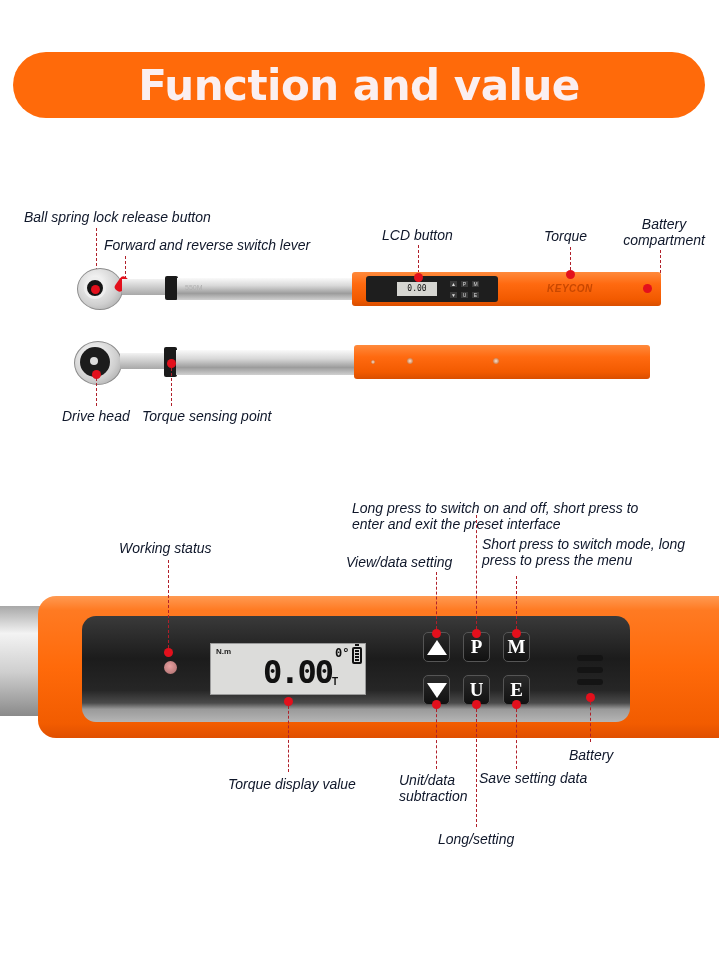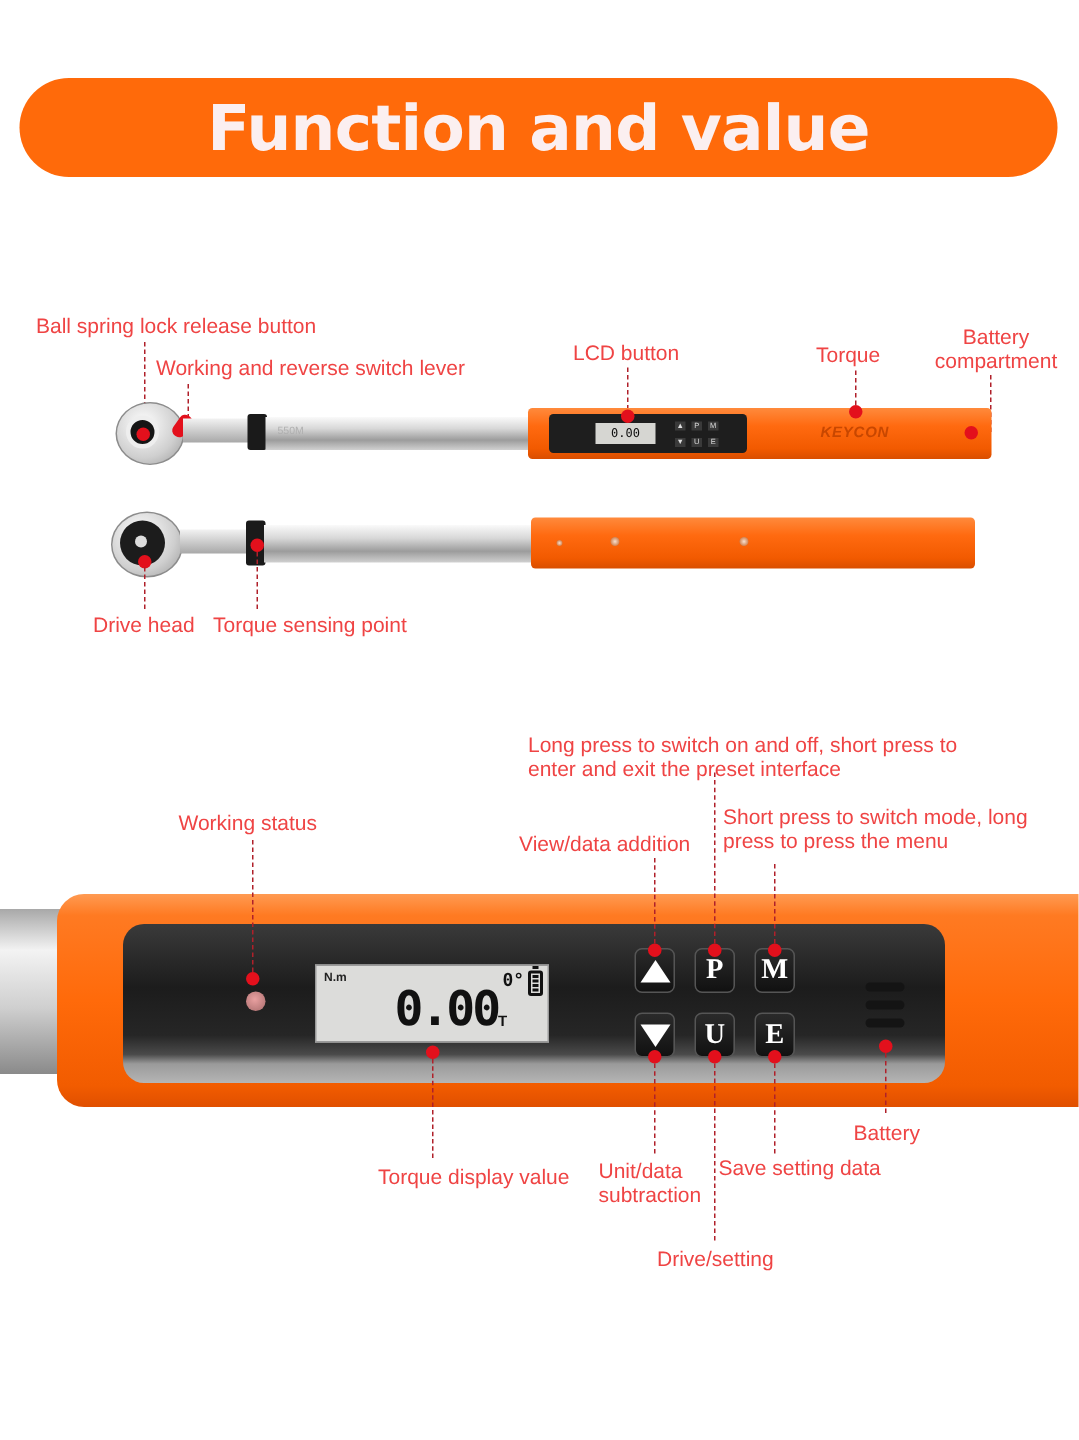--- a/index.html
+++ b/index.html
@@ -8,21 +8,21 @@
   .abs { position: absolute; }
 
   
   .banner {
     position: absolute; left: 13px; top: 52px; width: 692px; height: 66px;
     background: #ff6a0a; border-radius: 33px;
     display: flex; align-items: center; justify-content: center;
   }
   .banner-title { color: #fbeff0; font-size: 42px; font-weight: bold; letter-spacing: -0.5px; font-family: "DejaVu Sans", sans-serif; }
 
-  .label { position: absolute; font-size: 14px; color: #ef4444; white-space: nowrap; line-height: 16px; }
+  .label { position: absolute; font-size: 14px; color: #0f172a; white-space: nowrap; line-height: 16px; font-style: italic; }
   .label.ml { white-space: normal; }
   .dash { position: absolute; border-left: 1px dashed #b0202a; width: 0; }
   .dot { position: absolute; width: 9px; height: 9px; border-radius: 50%; background: #e3101c; }
 
   
   .head { position: absolute; border-radius: 50%; background: radial-gradient(circle at 40% 35%, #ffffff, #cfcfcf 60%, #9a9a9a); border: 1px solid #8c8c8c; }
   .neck { position: absolute; background: linear-gradient(#f2f2f2, #a8a8a8); }
   .collar { position: absolute; background: #1a1a1a; border-radius: 2px; }
   .shaft { position: absolute; background: linear-gradient(#fafafa 0%, #d8d8d8 35%, #9c9c9c 70%, #d0d0d0 100%); }
   .handle { position: absolute; background: linear-gradient(#ff8a3c 0%, #ff6a10 35%, #f25a00 80%, #d94e00 100%); border-radius: 3px; }
@@ -57,21 +57,21 @@
   .grille { position: absolute; left: 577px; width: 26px; height: 6px; background: #141414; border-radius: 3px; }
 </style>
 </head>
 <body>
 
 <div class="banner">
   <span class="banner-title">Function and value</span>
 </div>
 
 <div class="label" style="left:24px; top:209px;">Ball spring lock release button</div>
-<div class="label" style="left:104px; top:237px;">Working and reverse switch lever</div>
+<div class="label" style="left:104px; top:237px;">Forward and reverse switch lever</div>
 <div class="label" style="left:382px; top:227px;">LCD button</div>
 <div class="label" style="left:544px; top:228px;">Torque</div>
 <div class="label ml" style="left:614px; top:216px; width:100px; text-align:center;">Battery compartment</div>
 
 <div class="dash" style="left:96px; top:228px; height:58px;"></div>
 <div class="dash" style="left:125px; top:256px; height:28px;"></div>
 <div class="dash" style="left:418px; top:245px; height:33px;"></div>
 <div class="dash" style="left:570px; top:247px; height:28px;"></div>
 <div class="dash" style="left:660px; top:250px; height:38px;"></div>
 <div class="abs" style="left:648px; top:288px; width:12px; border-top:1px dashed #b0202a;"></div>
@@ -110,23 +110,23 @@
 <div class="handle" style="left:354px; top:345px; width:296px; height:34px;"></div>
 <div class="screw" style="left:371px; top:360px; width:4px; height:4px;"></div>
 <div class="screw" style="left:407px; top:358px;"></div>
 <div class="screw" style="left:493px; top:358px;"></div>
 
 <div class="dash" style="left:96px; top:378px; height:28px;"></div>
 <div class="dash" style="left:171px; top:368px; height:38px;"></div>
 <div class="label" style="left:62px; top:408px;">Drive head</div>
 <div class="label" style="left:142px; top:408px;">Torque sensing point</div>
 
-<div class="label ml" style="left:352px; top:488px; width:300px;">Long press to switch on and off, short press to enter and exit the preset interface</div>
+<div class="label ml" style="left:352px; top:500px; width:300px;">Long press to switch on and off, short press to enter and exit the preset interface</div>
 <div class="label" style="left:119px; top:540px;">Working status</div>
-<div class="label" style="left:346px; top:554px;">View/data addition</div>
+<div class="label" style="left:346px; top:554px;">View/data setting</div>
 <div class="label ml" style="left:482px; top:536px; width:210px;">Short press to switch mode, long press to press the menu</div>
 
 <div class="big-shaft"></div>
 <div class="big-handle"></div>
 <div class="big-panel"></div>
 
 <div class="status-led"></div>
 <div class="dot" style="left:164px; top:648px;"></div>
 <div class="dash" style="left:168px; top:560px; height:88px;"></div>
 
@@ -178,17 +178,17 @@
 <div class="dash" style="left:436px; top:572px; height:57px;"></div>
 <div class="dash" style="left:476px; top:515px; height:114px;"></div>
 <div class="dash" style="left:516px; top:576px; height:53px;"></div>
 
 <div class="dash" style="left:288px; top:706px; height:66px;"></div>
 <div class="dash" style="left:436px; top:709px; height:60px;"></div>
 <div class="dash" style="left:476px; top:709px; height:118px;"></div>
 <div class="dash" style="left:516px; top:709px; height:60px;"></div>
 <div class="dash" style="left:590px; top:702px; height:40px;"></div>
 
-<div class="label" style="left:228px; top:776px;margin-left:24px;">Torque display value</div>
+<div class="label" style="left:228px; top:776px;">Torque display value</div>
 <div class="label ml" style="left:399px; top:772px; width:78px;">Unit/data subtraction</div>
 <div class="label" style="left:479px; top:770px;">Save setting data</div>
 <div class="label" style="left:569px; top:747px;">Battery</div>
-<div class="label" style="left:438px; top:831px;">Drive/setting</div>
+<div class="label" style="left:438px; top:831px;">Long/setting</div>
 
 </body></html>

